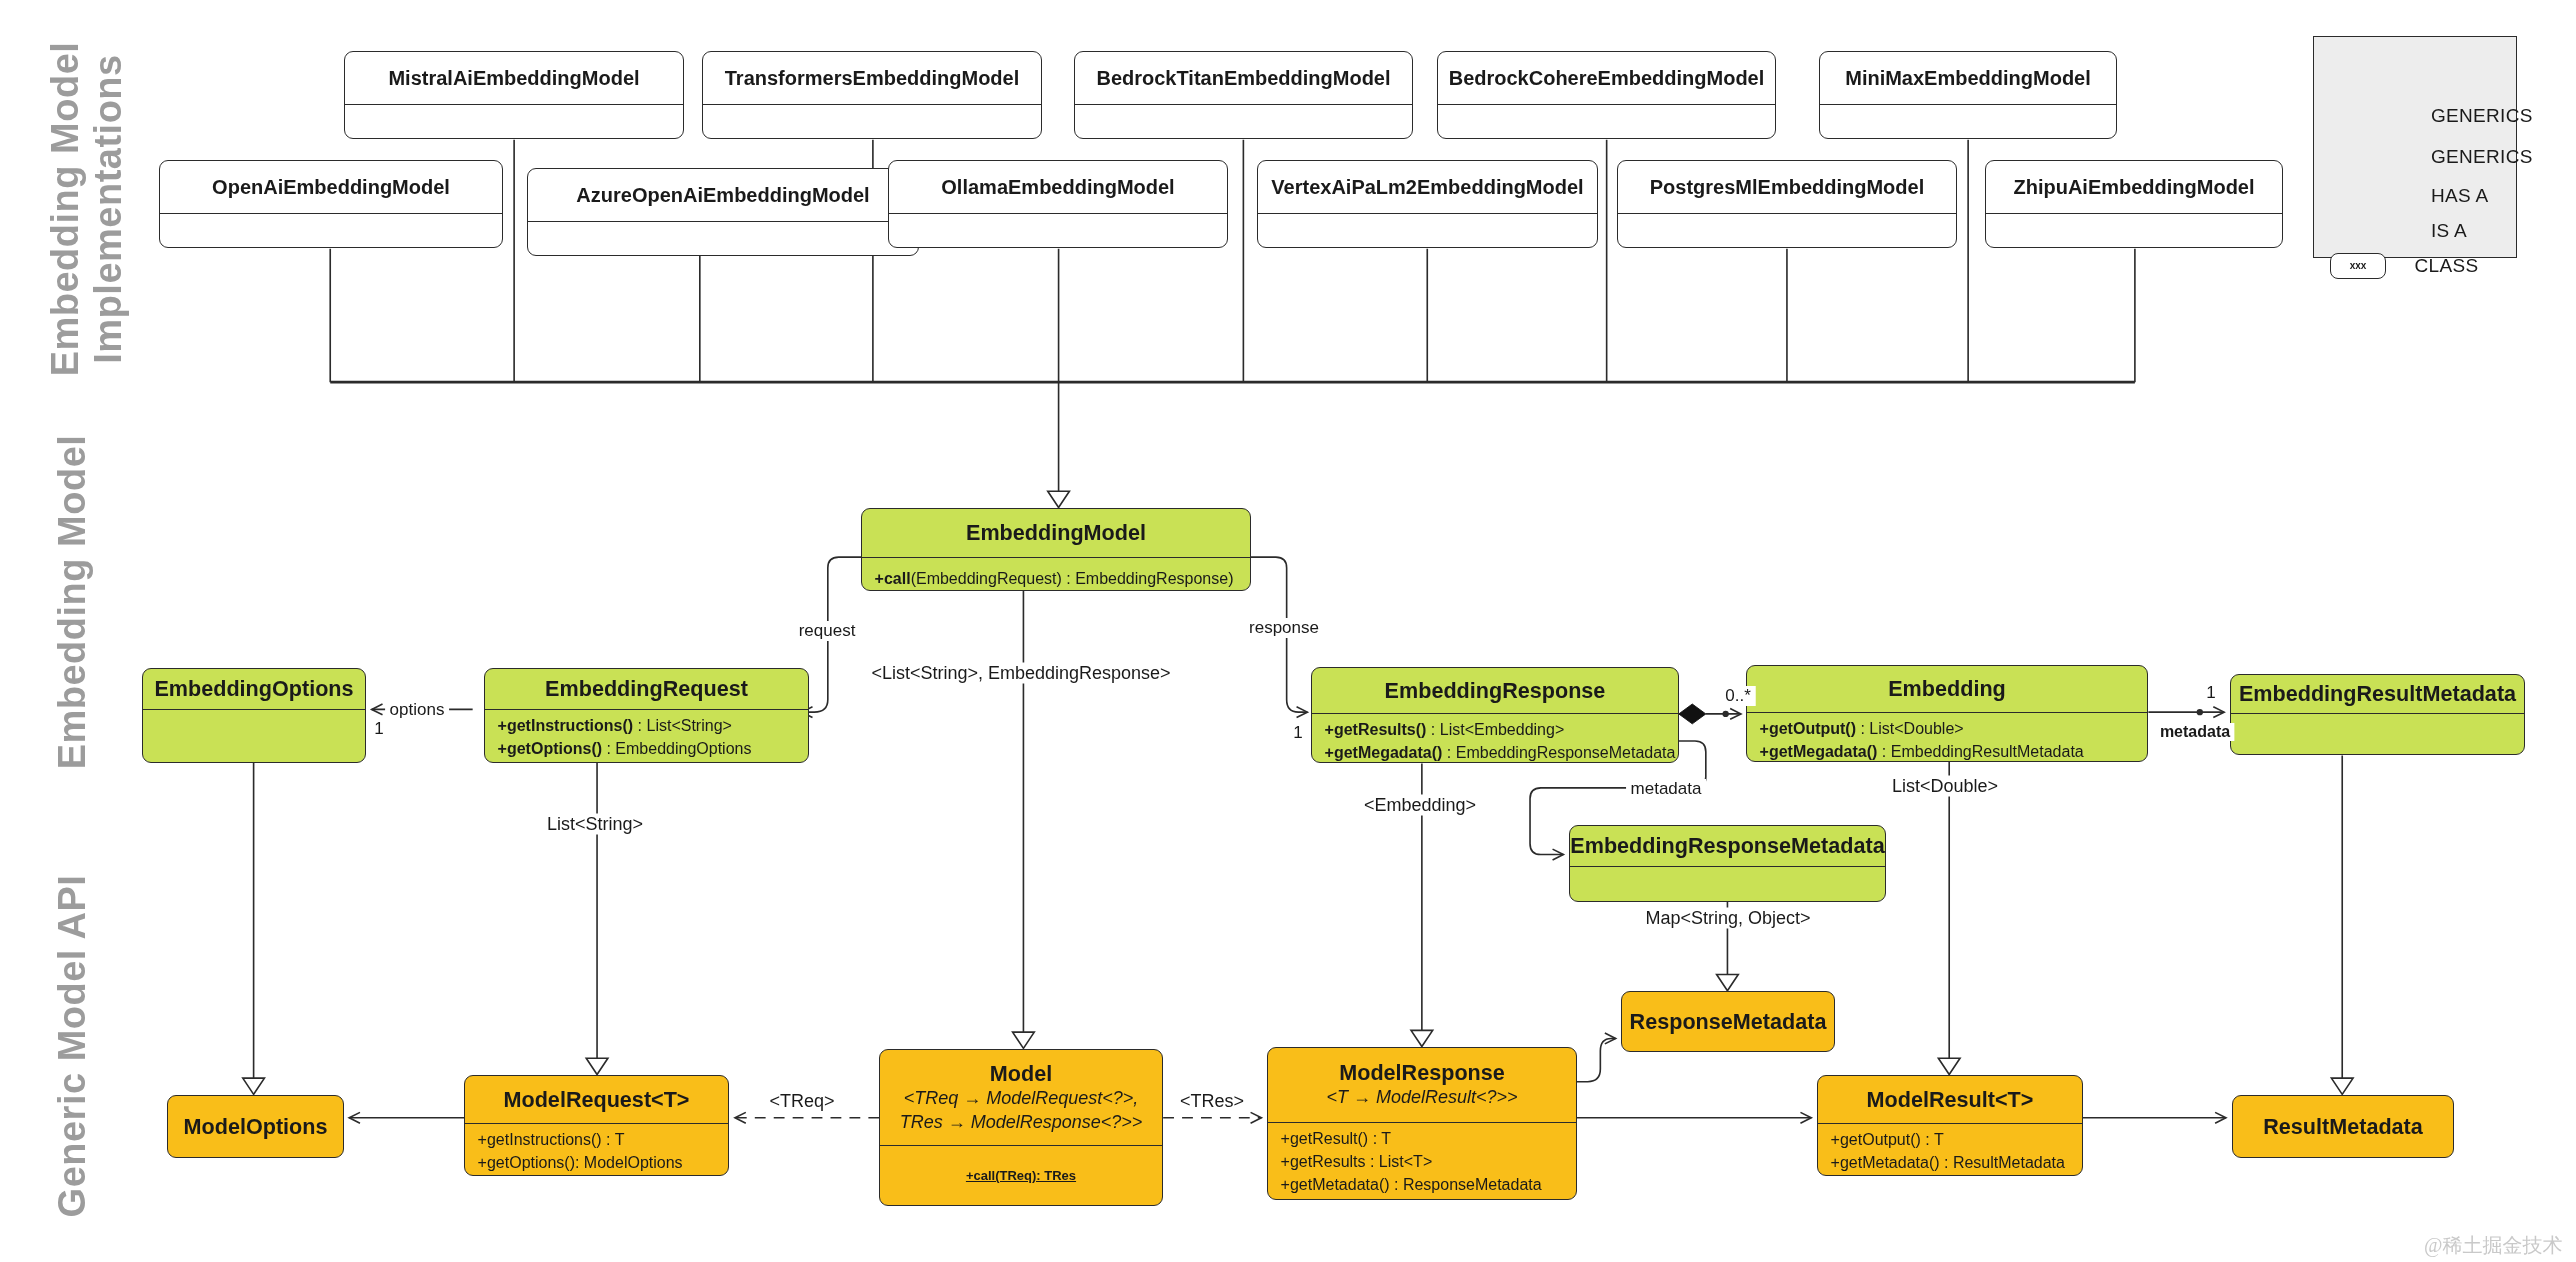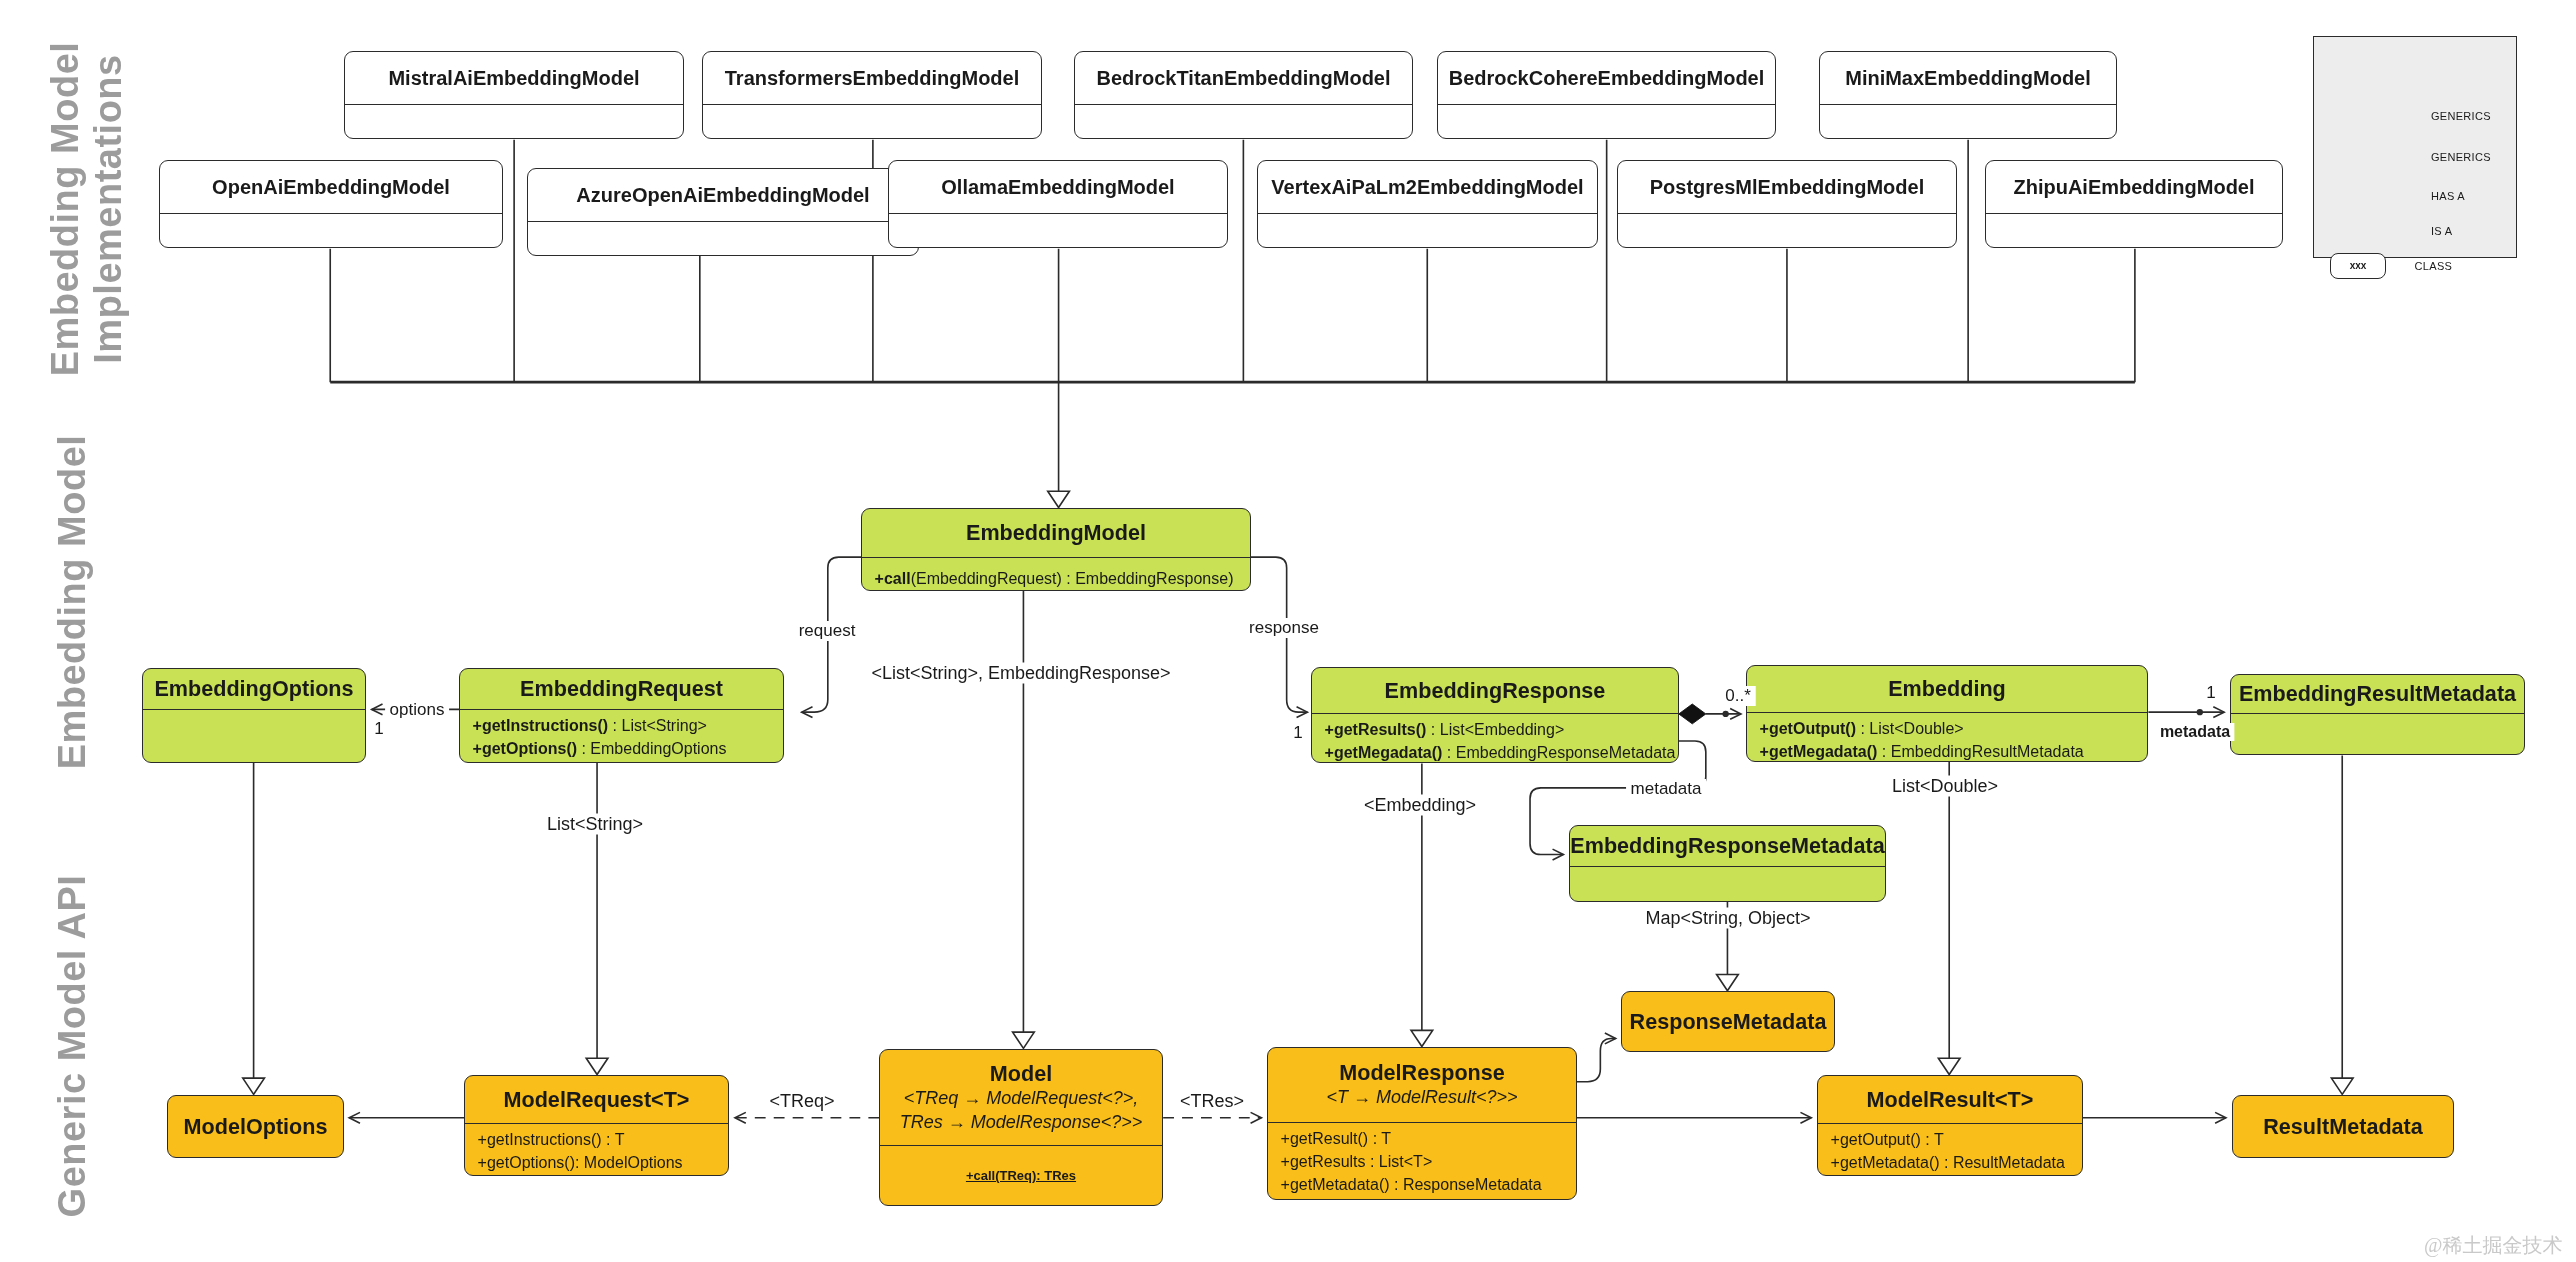--- a/index.html
+++ b/index.html
@@ -24,21 +24,21 @@
   .lbl{position:absolute;transform:translate(-50%,-50%);background:#fff;padding:0 4.5px;
        font-size:17px;white-space:nowrap;z-index:3;}
   .lbl.type{font-size:18px;}
   .lbl.bold{font-weight:bold;font-size:16px;}
   .rot{position:absolute;transform:translate(-50%,-50%) rotate(-90deg);color:var(--gray,#9c9c9c);
        font-weight:bold;font-size:38px;line-height:1.12;text-align:center;white-space:pre-line;
        z-index:0;letter-spacing:0.5px;}
   #legend{position:absolute;left:2313px;top:36px;width:204px;height:222px;box-sizing:border-box;
           background:var(--legendbg,#ededed);border:1.8px solid #2b2b2b;z-index:2;}
   .lgrow{position:absolute;left:14.4px;display:flex;align-items:center;gap:12.6px;height:27px;}
-  .lgrow .txt{font-size:11px;letter-spacing:0.3px;}
+  .lgrow .txt{font-size:19px;letter-spacing:0.3px;}
   .lgbox{box-sizing:border-box;width:56px;height:26px;border:1.8px solid #2b2b2b;border-radius:8px;
          background:#fff;display:flex;align-items:center;justify-content:center;
          font-weight:bold;font-size:10px;}
   #watermark{position:absolute;left:2424px;top:1232px;font-size:20px;color:#c9c9c9;
              font-family:"Liberation Serif","DejaVu Serif",serif;z-index:3;}
 </style>
 </head>
 <body>
 
 <div id="stage">
@@ -182,21 +182,21 @@
         <b>+call</b>
         <span>(EmbeddingRequest) : EmbeddingResponse)</span>
       </div>
   </div>
 
   <div class="cls green" style="left:142px;top:668px;width:224px;height:95px">
     <div class="t" style="height:40px">EmbeddingOptions</div>
       <div class="body"></div>
   </div>
 
-  <div class="cls green" style="left:459px;top:668px;width:325px;height:95px">
+  <div class="cls green" style="left:484px;top:668px;width:325px;height:95px">
     <div class="t" style="height:40px">EmbeddingRequest</div>
     <div class="body">
       <div class="m mt4"><b>+getInstructions()</b><span> : List&lt;String&gt;</span></div>
       <div class="m"><b>+getOptions()</b><span> : EmbeddingOptions</span></div>
     </div>
   </div>
 
   <div class="cls green" style="left:1311px;top:667px;width:368px;height:96px">
     <div class="t" style="height:45px">EmbeddingResponse</div>
     <div class="body">

